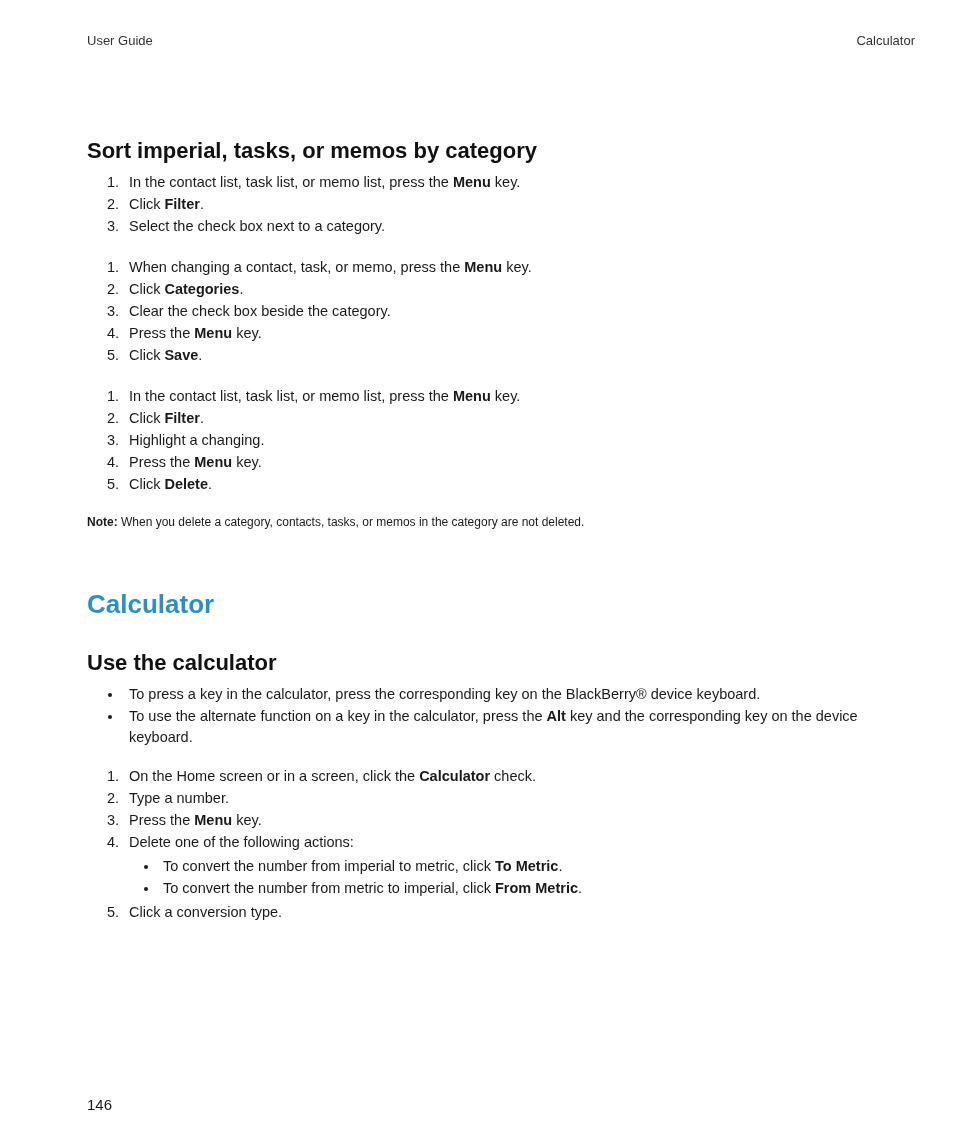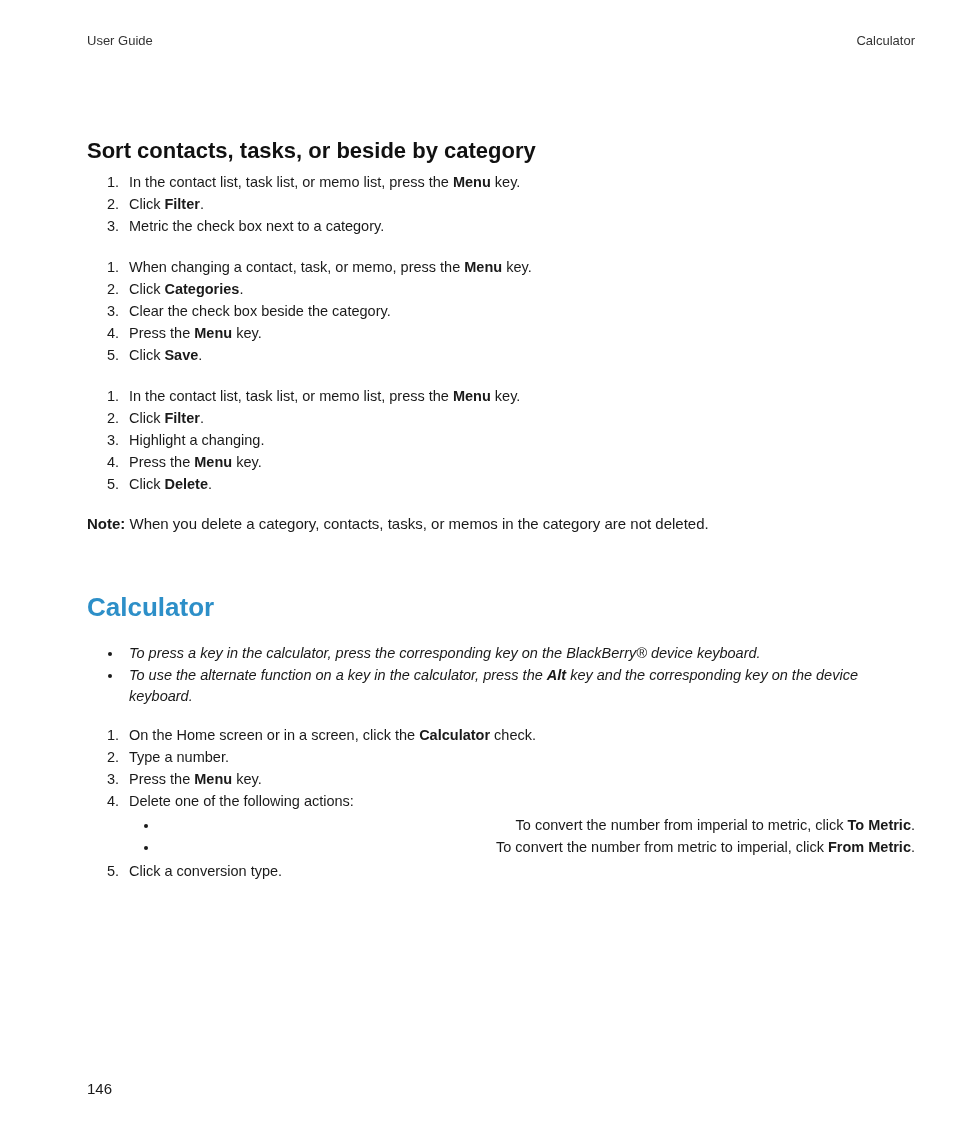--- a/index.html
+++ b/index.html
@@ -48,71 +48,69 @@
   }
   ul.bullets {
     margin: 6px 0 18px 0;
     padding-left: 36px;
     font-size: 14.5px;
     line-height: 1.45;
   }
   ul.bullets > li {
     margin: 1px 0;
     padding-left: 6px;
-    font-style: italic;
   }
   ul.sub-bullets {
     margin: 3px 0;
     padding-left: 30px;
     font-size: 14.5px;
     line-height: 1.45;
     list-style-type: disc;
-    text-align: right;
   }
   ul.sub-bullets > li {
     margin: 1px 0;
     padding-left: 4px;
   }
   .note {
-    font-size: 15px;
+    font-size: 12px;
     margin: 8px 0 0 0;
   }
   .note-label {
     font-weight: 700;
   }
   .bold {
     font-weight: 700;
   }
   .page-number {
     position: absolute;
     left: 63px;
-    bottom: 48px;
+    bottom: 32px;
     font-size: 15px;
   }
 </style>
 </head>
 <body>
 
 <div class="page">
 
   <div class="header">
     <span>User Guide</span>
     <span>Calculator</span>
   </div>
 
-  <h2 class="section">Sort contacts, tasks, or beside by category</h2>
+  <h2 class="section">Sort imperial, tasks, or memos by category</h2>
   <ol class="steps">
     <li>
       <span>In the contact list, task list, or memo list, press the </span><span class="bold">Menu</span><span> key.</span>
     </li>
     <li>
       <span>Click </span><span class="bold">Filter</span><span>.</span>
     </li>
     <li>
-      <span>Metric the check box next to a category.</span>
+      <span>Select the check box next to a category.</span>
     </li>
   </ol>
 
   <ol class="steps">
     <li>
       <span>When changing a contact, task, or memo, press the </span><span class="bold">Menu</span><span> key.</span>
     </li>
     <li>
       <span>Click </span><span class="bold">Categories</span><span>.</span>
     </li>
@@ -143,20 +141,21 @@
     <li>
       <span>Click </span><span class="bold">Delete</span><span>.</span>
     </li>
   </ol>
   <p class="note">
     <span class="note-label">Note:</span><span>  When you delete a category, contacts, tasks, or memos in the category are not deleted.</span>
   </p>
 
   <h1 class="major">Calculator</h1>
 
+  <h2 class="section">Use the calculator</h2>
   <ul class="bullets">
     <li>
       <span>To press a key in the calculator, press the corresponding key on the BlackBerry® device keyboard.</span>
     </li>
     <li>
       <span>To use the alternate function on a key in the calculator, press the </span><span class="bold">Alt</span><span> key and the corresponding key on the device keyboard.</span>
     </li>
   </ul>
 
   <ol class="steps">

